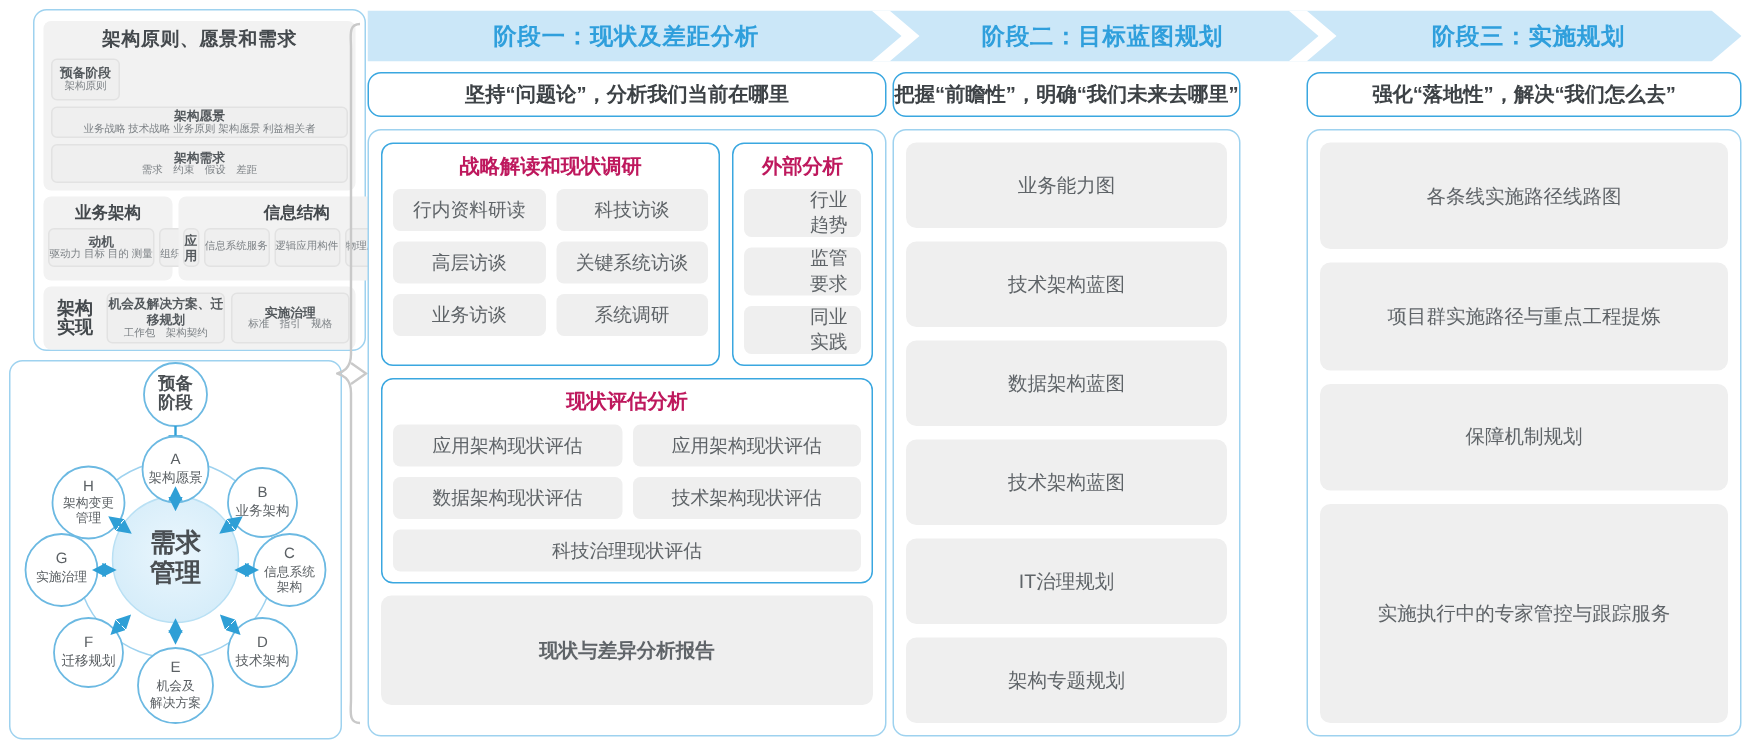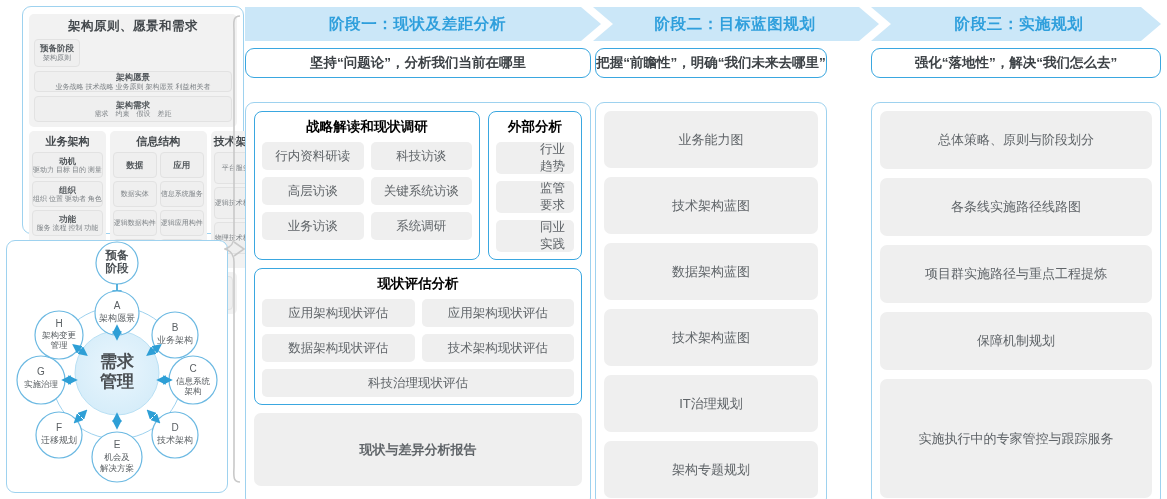--- a/index.html
+++ b/index.html
@@ -102,21 +102,21 @@
   .mcol .hd2 {
     font-size: 11px;
     font-weight: bold;
     color: #44494d;
     text-align: center;
     margin-bottom: 3px;
   }
   .col-biz { width: 86px; }
   .col-info { flex: 1; }
   .col-tech { width: 58px; }
-  .stack { display: flex; flex-direction: column; gap: 3px; }
+  .stack { display: flex; gap: 3px; }
   .stack .tile { height: 26px; }
   .info-two { display: flex; gap: 3px; }
   .info-two > .stack { flex: 1; }
   .info-two .tile { height: 26px; }
   .tiny { font-size: 7.5px; line-height: 1.15; }
 
   .sec-impl {
     background: #f2f2f2;
     border-radius: 5px;
     padding: 4px;
@@ -192,21 +192,21 @@
     border-radius: 9px;
     background: #fff;
     height: 30px;
     display: flex;
     align-items: center;
     justify-content: center;
     font-size: 13.5px;
     font-weight: bold;
     color: #3d4246;
     box-sizing: border-box;
-    margin-bottom: 24px;
+    margin-bottom: 8px;
   }
   .col-body {
     border: 1px solid #9ed2ef;
     border-radius: 9px;
     background: #fff;
     box-sizing: border-box;
     padding: 8px;
   }
   .c1body { height: 405px; }
   .c2body { height: 405px; display: flex; flex-direction: column; gap: 9px; }
@@ -215,21 +215,21 @@
   .sub-card {
     border: 1.5px solid #3aa7e0;
     border-radius: 8px;
     padding: 6px 7px 7px 7px;
     box-sizing: border-box;
     background: #fff;
   }
   .sub-title {
     font-size: 13.5px;
     font-weight: bold;
-    color: #000000;
+    color: #be185d;
     text-align: center;
     margin-bottom: 6px;
   }
   .chip {
     background: #efefef;
     border-radius: 5px;
     display: flex;
     align-items: center;
     justify-content: center;
     font-size: 12.5px;
@@ -316,34 +316,20 @@
               <div class="t-sub">服务 流程 控制 功能</div>
             </div>
           </div>
         </div>
 
         <div class="mcol col-info">
           <div class="hd2">信息结构</div>
           <div class="info-two">
             <div class="stack">
               <div class="tile">
-                  <div class="t-head tiny">数据</div>
-                </div>
-              <div class="tile">
-                  <div class="t-sub tiny">数据实体</div>
-                </div>
-              <div class="tile">
-                  <div class="t-sub tiny">逻辑数据构件</div>
-                </div>
-              <div class="tile">
-                  <div class="t-sub tiny">物理数据构件</div>
-                </div>
-            </div>
-            <div class="stack">
-              <div class="tile">
                   <div class="t-head tiny">应用</div>
                 </div>
               <div class="tile">
                   <div class="t-sub tiny">信息系统服务</div>
                 </div>
               <div class="tile">
                   <div class="t-sub tiny">逻辑应用构件</div>
                 </div>
               <div class="tile">
                   <div class="t-sub tiny">物理应用构件</div>
@@ -530,21 +516,20 @@
       <div class="big-chip">数据架构蓝图</div>
       <div class="big-chip">技术架构蓝图</div>
       <div class="big-chip">IT治理规划</div>
       <div class="big-chip">架构专题规划</div>
     </div>
   </div>
 
   <div class="phase-col col3">
     <div class="slogan">强化“落地性”，解决“我们怎么去”</div>
     <div class="col-body c3body">
-      <div class="big-chip">总体策略、原则与阶段划分</div>
       <div class="big-chip">各条线实施路径线路图</div>
       <div class="big-chip">项目群实施路径与重点工程提炼</div>
       <div class="big-chip">保障机制规划</div>
       <div class="big-chip tall2">实施执行中的专家管控与跟踪服务</div>
     </div>
   </div>
 
 </div>
 
 </body></html>

